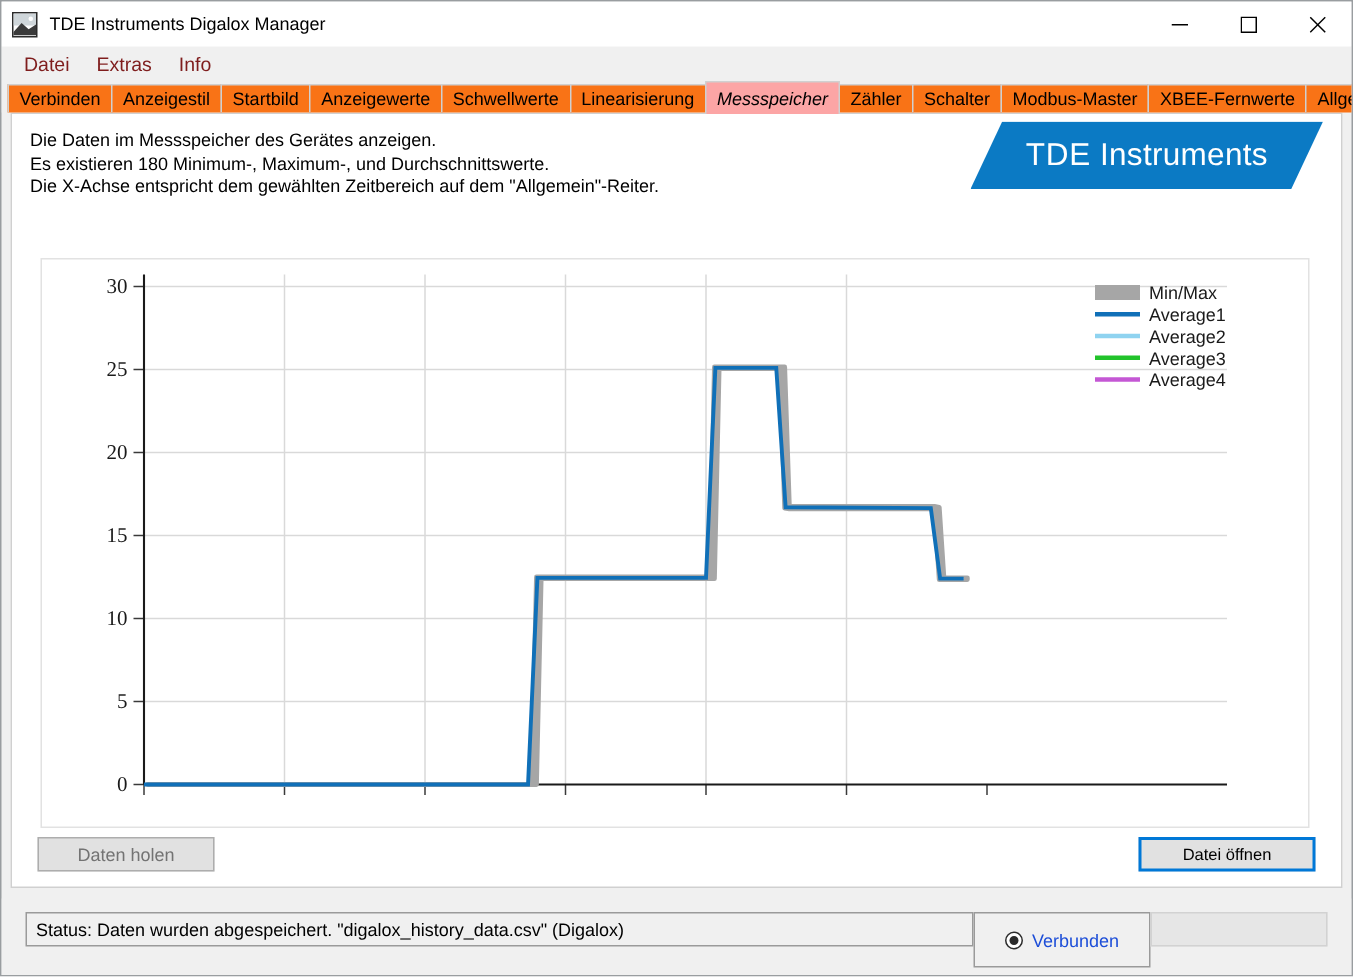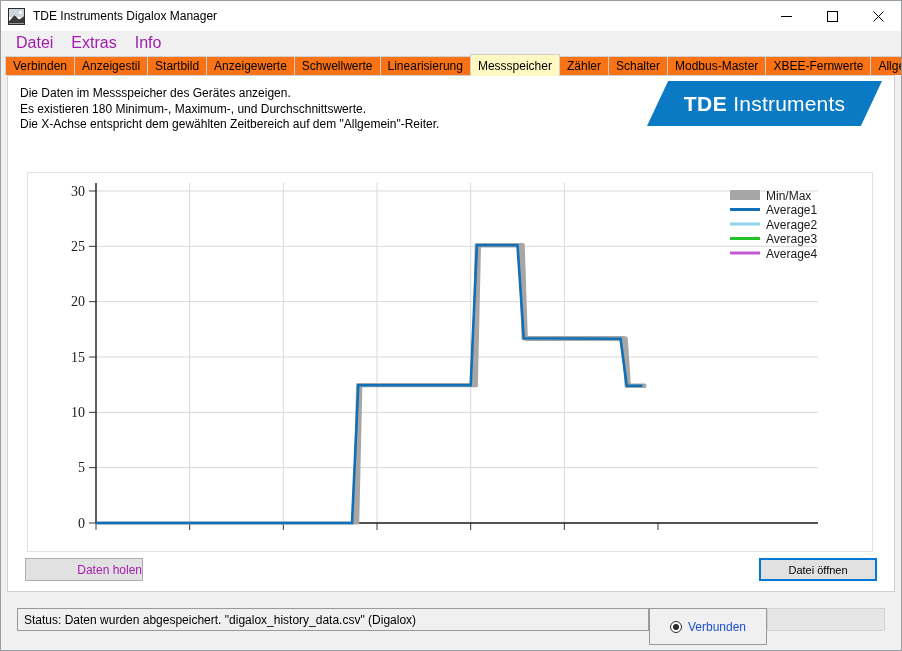--- a/index.html
+++ b/index.html
@@ -83,22 +83,22 @@
   
   #menu-bar {
     height: 23px;
     display: flex;
     align-items: center;
     background: #f0f0f0;
     padding-left: 6px;
     box-sizing: border-box;
   }
   .menu-item {
-    font-size: 16px;
-    color: #a21caf;
+    font-size: 13px;
+    color: #7f1d1d;
     padding: 3px 9px;
     cursor: default;
     white-space: nowrap;
   }
 
   
   #tab-strip {
     position: relative;
     height: 21px;
     display: flex;
@@ -119,27 +119,28 @@
     margin-right: -1px;
     position: relative;
     white-space: nowrap;
     cursor: default;
     height: 19px;
     box-sizing: border-box;
     display: flex;
     align-items: center;
   }
   .tab.active {
-    background: #fef9c3;
+    background: #fca5a5;
     border-color: #d0d0d0;
     height: 22px;
     margin-bottom: -1px;
     z-index: 5;
     padding-top: 5px;
     padding-bottom: 5px;
+    font-style: italic;
   }
 
   
   #tab-panel {
     position: relative;
     margin: 0 6px 0 6px;
     height: 517px;
     background: #ffffff;
     border: 1px solid #d0d0d0;
     box-sizing: border-box;
@@ -170,21 +171,21 @@
     align-items: center;
     justify-content: center;
   }
   #tde-logo .logo-text {
     color: #ffffff;
     font-size: 21px;
     letter-spacing: 0.2px;
     white-space: nowrap;
   }
   #tde-logo .logo-bold {
-    font-weight: bold;
+    font-weight: normal;
     letter-spacing: 0.5px;
     margin-top: 15px;
   }
   #tde-logo .logo-light {
     font-weight: normal;
   }
 
   
   #chart-box {
     position: absolute;
@@ -204,25 +205,24 @@
   #daten-holen-btn {
     position: absolute;
     left: 17px;
     bottom: 10px;
     width: 118px;
     height: 23px;
     background: #e1e1e1;
     border: 1px solid #adadad;
     font-family: "Liberation Sans", sans-serif;
     font-size: 12px;
-    color: #a21caf;
+    color: #737373;
     cursor: default;
     box-sizing: border-box;
     padding: 0;
-    text-align: right;
   }
   #datei-oeffnen-btn {
     position: absolute;
     right: 17px;
     bottom: 10px;
     width: 118px;
     height: 23px;
     background: #e1e1e1;
     border: 2px solid #0078d7;
     font-family: "Liberation Sans", sans-serif;

